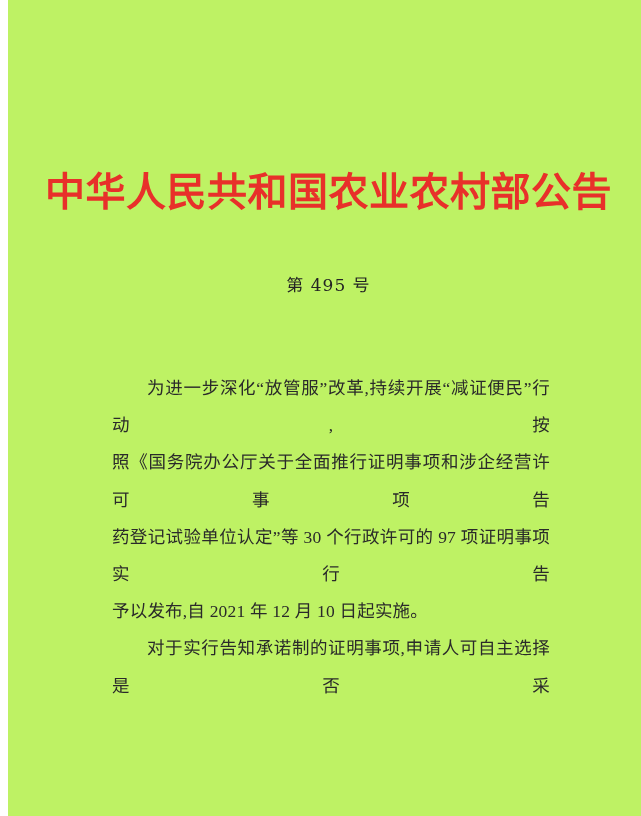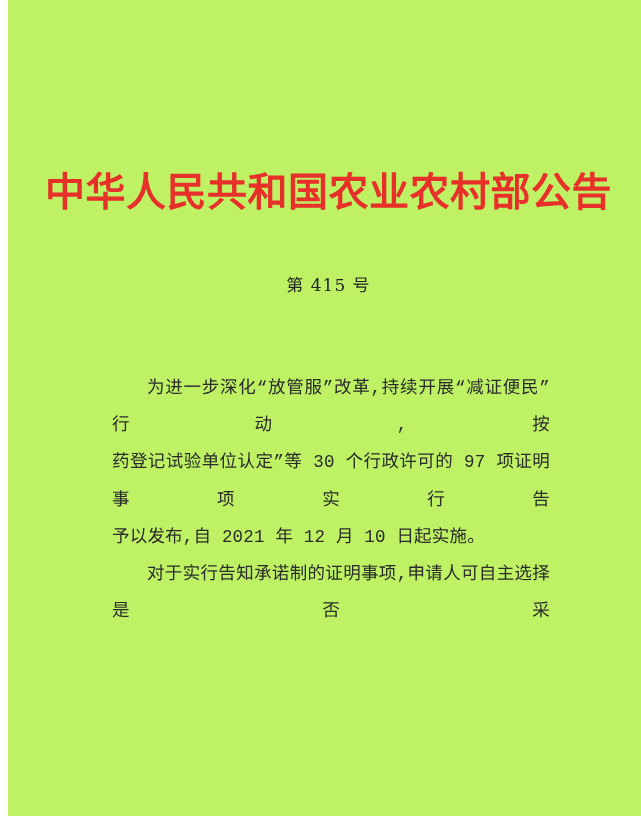--- a/index.html
+++ b/index.html
@@ -73,21 +73,21 @@
 
   .para {
     margin: 0;
   }
 
   .para + .para {
     margin-top: 0;
   }
 
   .line {
-    font-family: Liberation Mono, monospace;
+    font-family: Liberation Serif, serif;
     font-size: 17.5px;
     line-height: 37.2px;
     color: #2a2a2a;
     white-space: nowrap;
     letter-spacing: 0.2px;
   }
 
   
   .line.just {
     display: block;
@@ -114,27 +114,28 @@
 </head>
 <body>
 
 <div class="page" style="background: #bef264; margin-left: 8px;">
 
   <div class="masthead">
     <h1 class="doc-title" style="color: rgb(232, 48, 42);">中华人民共和国农业农村部公告</h1>
   </div>
 
   <div class="issue-line">
-    <span class="issue-number">第 415 号</span>
+    <span class="issue-number">第 495 号</span>
   </div>
 
   <div class="body-copy">
 
     <div class="para">
       <div class="line just indent" style="color: rgb(42, 42, 42);">为进一步深化“放管服”改革,持续开展“减证便民”行动,按</div>
+      <div class="line just" style="color: rgb(42, 42, 42);">照《国务院办公厅关于全面推行证明事项和涉企经营许可事项告</div>
       <div class="line just" style="color: rgb(42, 42, 42);">药登记试验单位认定”等 30 个行政许可的 97 项证明事项实行告</div>
       <div class="line just ragged" style="color: rgb(42, 42, 42);">予以发布,自 2021 年 12 月 10 日起实施。</div>
     </div>
 
     <div class="para">
       <div class="line just indent" style="color: rgb(42, 42, 42);">对于实行告知承诺制的证明事项,申请人可自主选择是否采</div>
 
     </div>
 
   </div>

